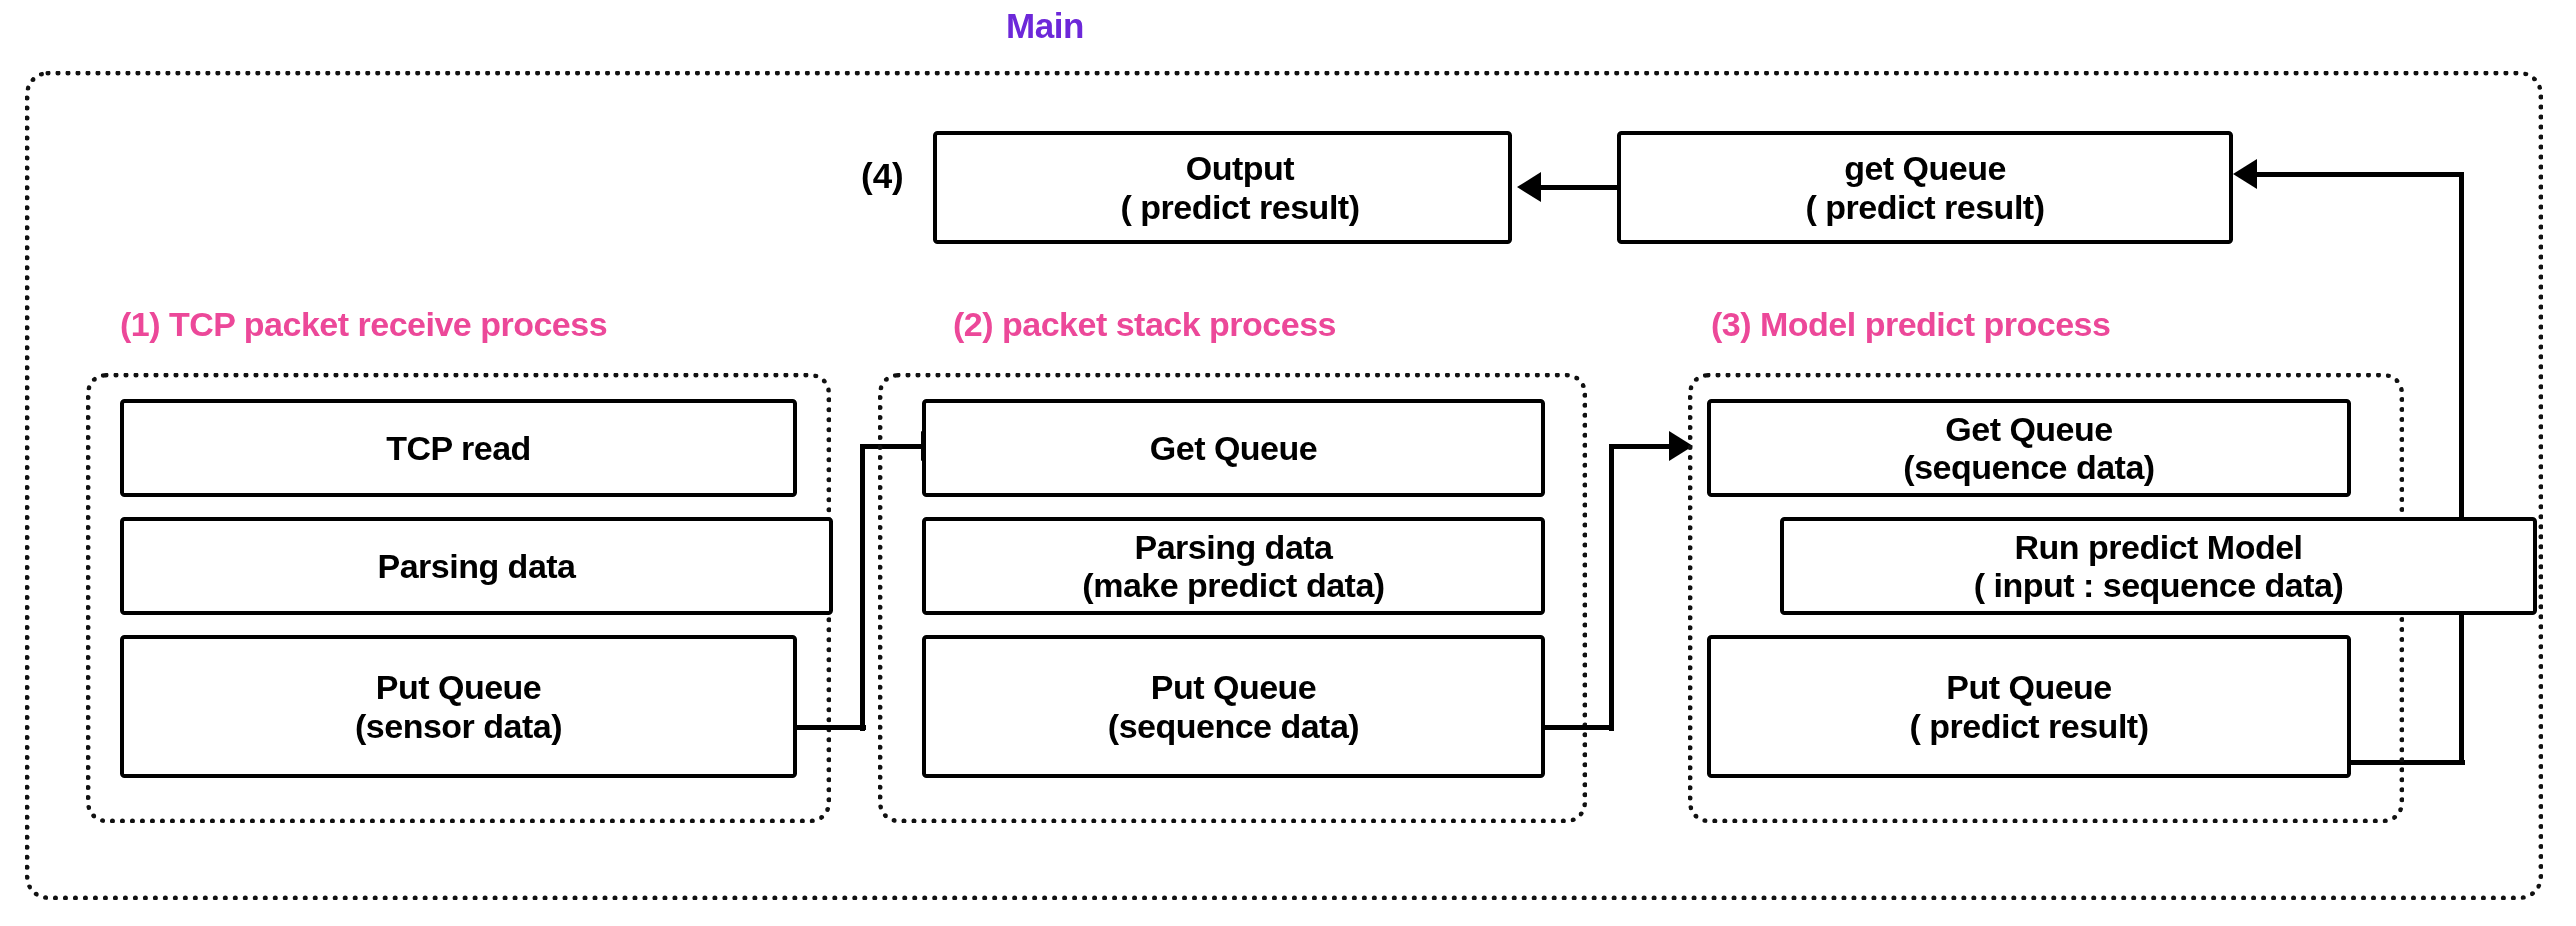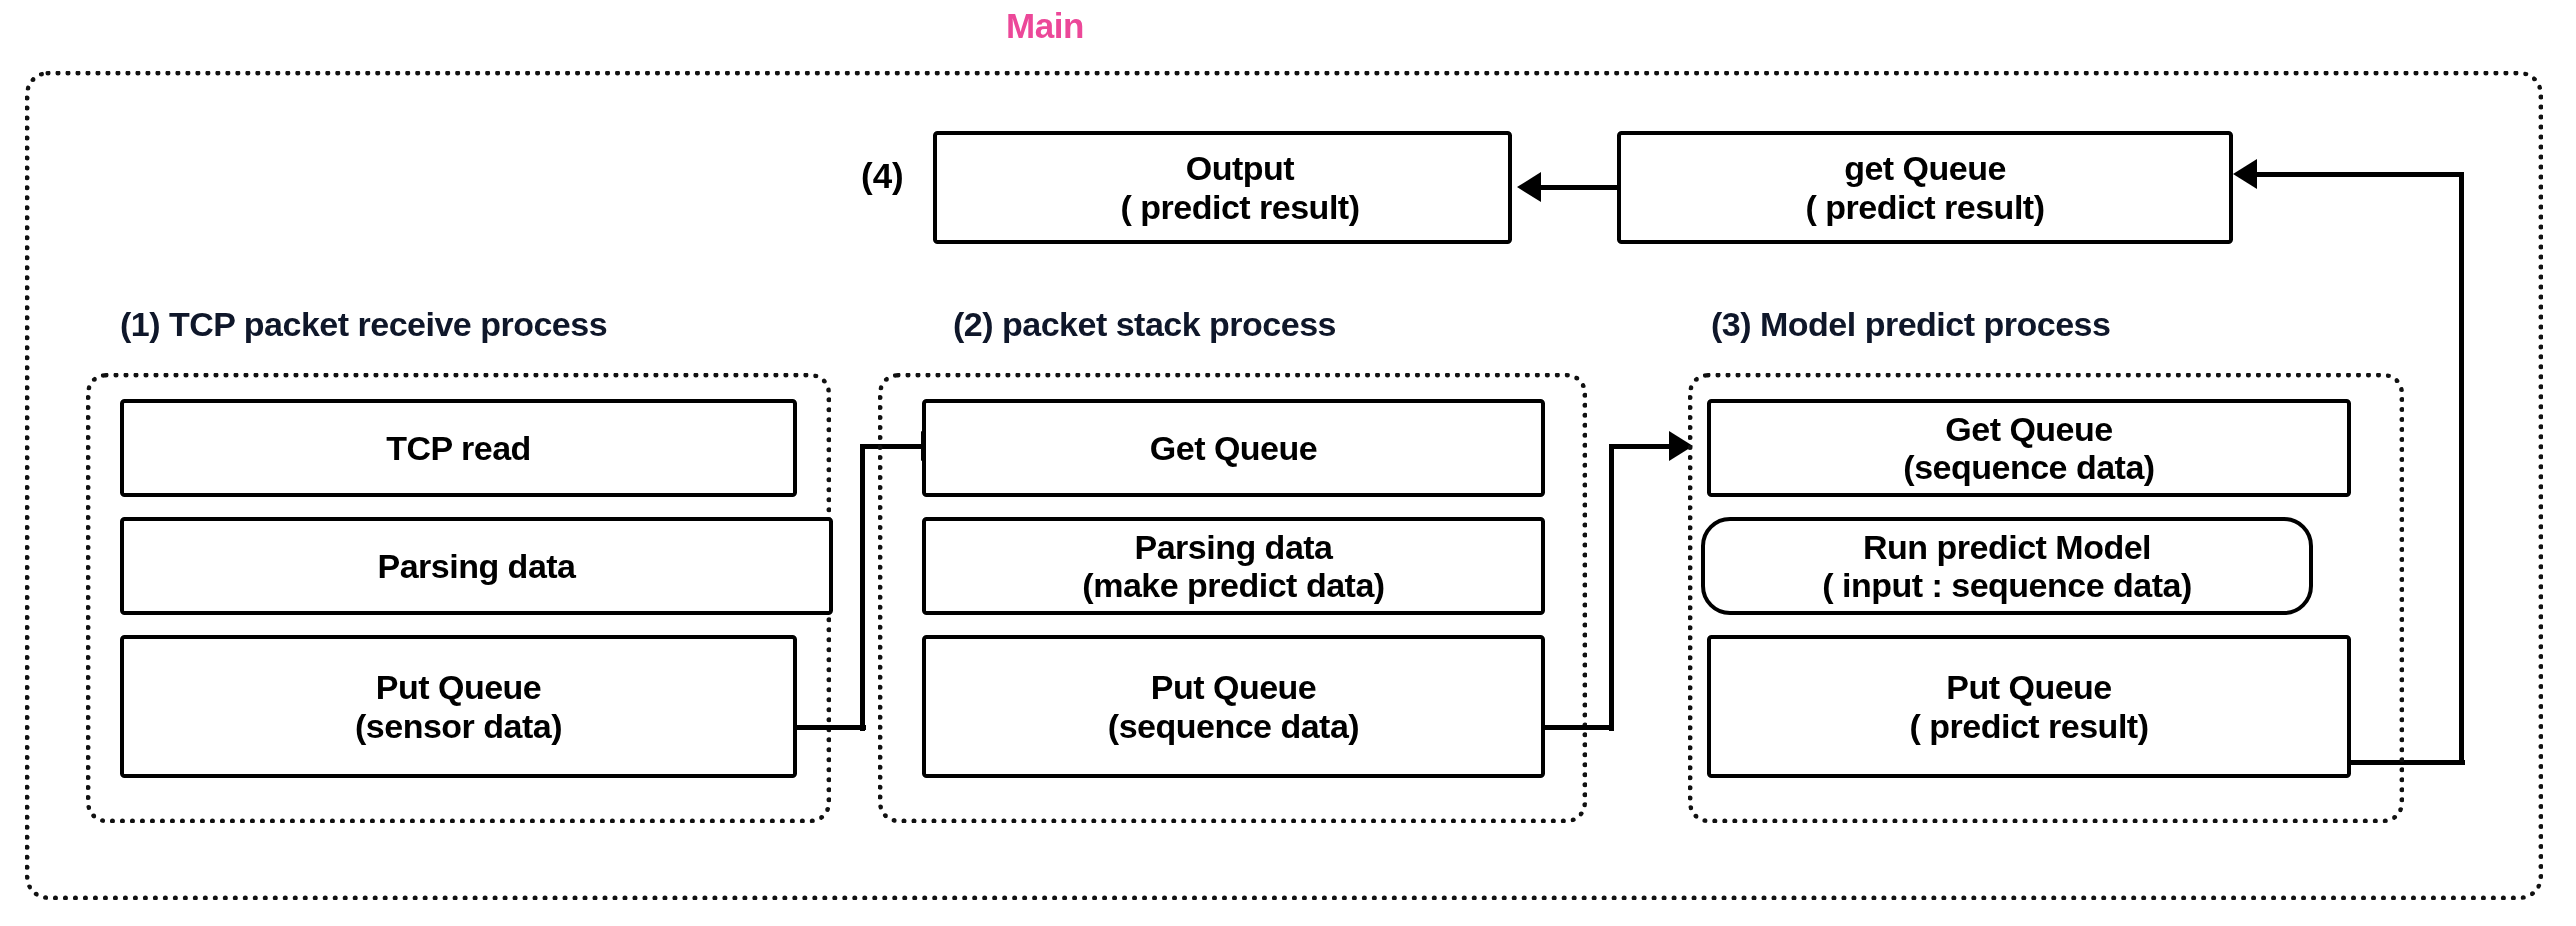--- a/index.html
+++ b/index.html
@@ -18,31 +18,31 @@
 
   
   .main-title {
     position: absolute;
     left: 0;
     top: 6.1px;
     width: 2364px;
     text-align: center;
     font-size: 35px;
     font-weight: bold;
-    color: #ec4899;
+    color: #6d28d9;
     letter-spacing: -0.4px;
   }
   
   .main-title span { position: relative; left: -137px; }
 
   .section-title {
     position: absolute;
     font-size: 34px;
     font-weight: bold;
-    color: #0f172a;
+    color: #ec4899;
     white-space: nowrap;
     letter-spacing: -0.5px;
   }
 
   .step-label {
     position: absolute;
     font-size: 35px;
     font-weight: bold;
     color: #000000;
     white-space: nowrap;
@@ -176,21 +176,21 @@
   <div class="hline" style="left:1609px; top:444px; width:66px;"></div>
   <div class="arrow-right" style="left:1669px; top:431px;"></div>
 
   <div class="section-title" style="left:1711px; top:305px;">(3) Model predict process</div>
   <div class="proc-dotted" style="left:1688px; width:716px;"></div>
 
   <div class="box" style="left:1707px; top:399px; width:644px; height:98px;">
     <span class="l1">Get Queue</span>
     <span class="l2">(sequence data)</span>
   </div>
-  <div class="box" style="left:1701px; top:517px; width:612px; height:98px;border-radius:29px;">
+  <div class="box" style="left:1780px; top:517px; width:757px; height:98px;">
     <span class="l1">Run predict Model</span>
     <span class="l2">( input : sequence data)</span>
   </div>
   <div class="box" style="left:1707px; top:635px; width:644px; height:143px;">
     <span class="l1">Put Queue</span>
     <span class="l2">( predict result)</span>
   </div>
 
 </div>
 

